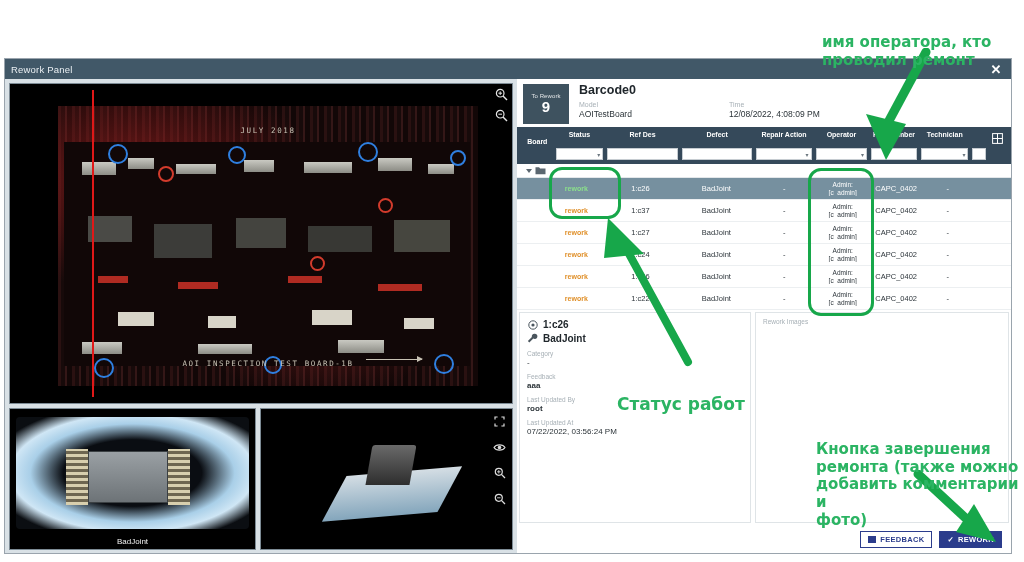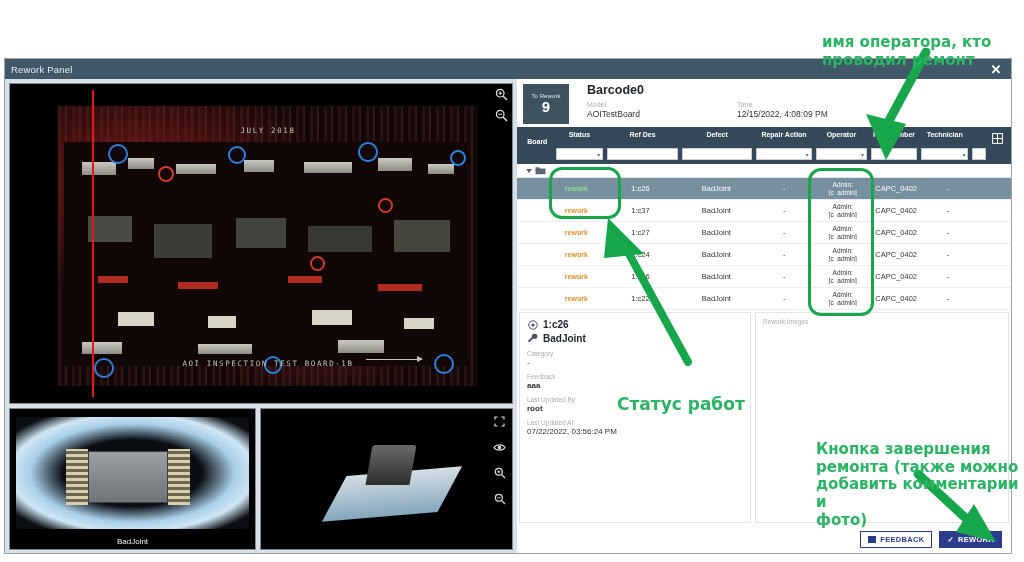--- a/index.html
+++ b/index.html
@@ -211,21 +211,21 @@
   }
   #to-rework-badge {
     width: 46px; height: 40px;
     background: #3e525f;
     color: #ffffff;
     display: flex; flex-direction: column; align-items: center; justify-content: center;
     flex: 0 0 auto;
   }
   #to-rework-badge .lbl { font-size: 6px; opacity: .85; letter-spacing: .1px; }
   #to-rework-badge .num { font-size: 15px; font-weight: bold; line-height: 1.05; }
-  #hdr-info { flex: 1 1 auto; padding-left: 18px; position: relative; min-width: 0; }
+  #hdr-info { flex: 1 1 auto; padding-left: 10px; position: relative; min-width: 0; }
   #hdr-barcode { font-size: 12.5px; font-weight: bold; color: #20272c; line-height: 1.1; }
   .meta-grid { display: flex; margin-top: 2px; }
   .meta-block { min-width: 0; }
   .meta-block.m-model { width: 150px; }
   .meta-lbl { font-size: 7px; color: #a7b0b6; line-height: 1.3; }
   .meta-val { font-size: 8.5px; color: #2b3338; line-height: 1.3; }
 
   
   #grid-wrap { flex: 0 0 auto; background: #ffffff; }
   #grid-header {
@@ -485,21 +485,21 @@
           </div>
           <div id="hdr-info">
             <div id="hdr-barcode">Barcode0</div>
             <div class="meta-grid">
               <div class="meta-block m-model">
                 <div class="meta-lbl">Model</div>
                 <div class="meta-val">AOITestBoard</div>
               </div>
               <div class="meta-block">
                 <div class="meta-lbl">Time</div>
-                <div class="meta-val">12/15/2022, 4:08:09 PM</div>
+                <div class="meta-val">12/08/2022, 4:08:09 PM</div>
               </div>
             </div>
           </div>
         </div>
 
         <div id="grid-wrap">
           <div id="grid-header">
             <div class="gh-row">
               <div class="gh-cell col-board">Board</div>
               <div class="gh-cell col-status">Status</div>

